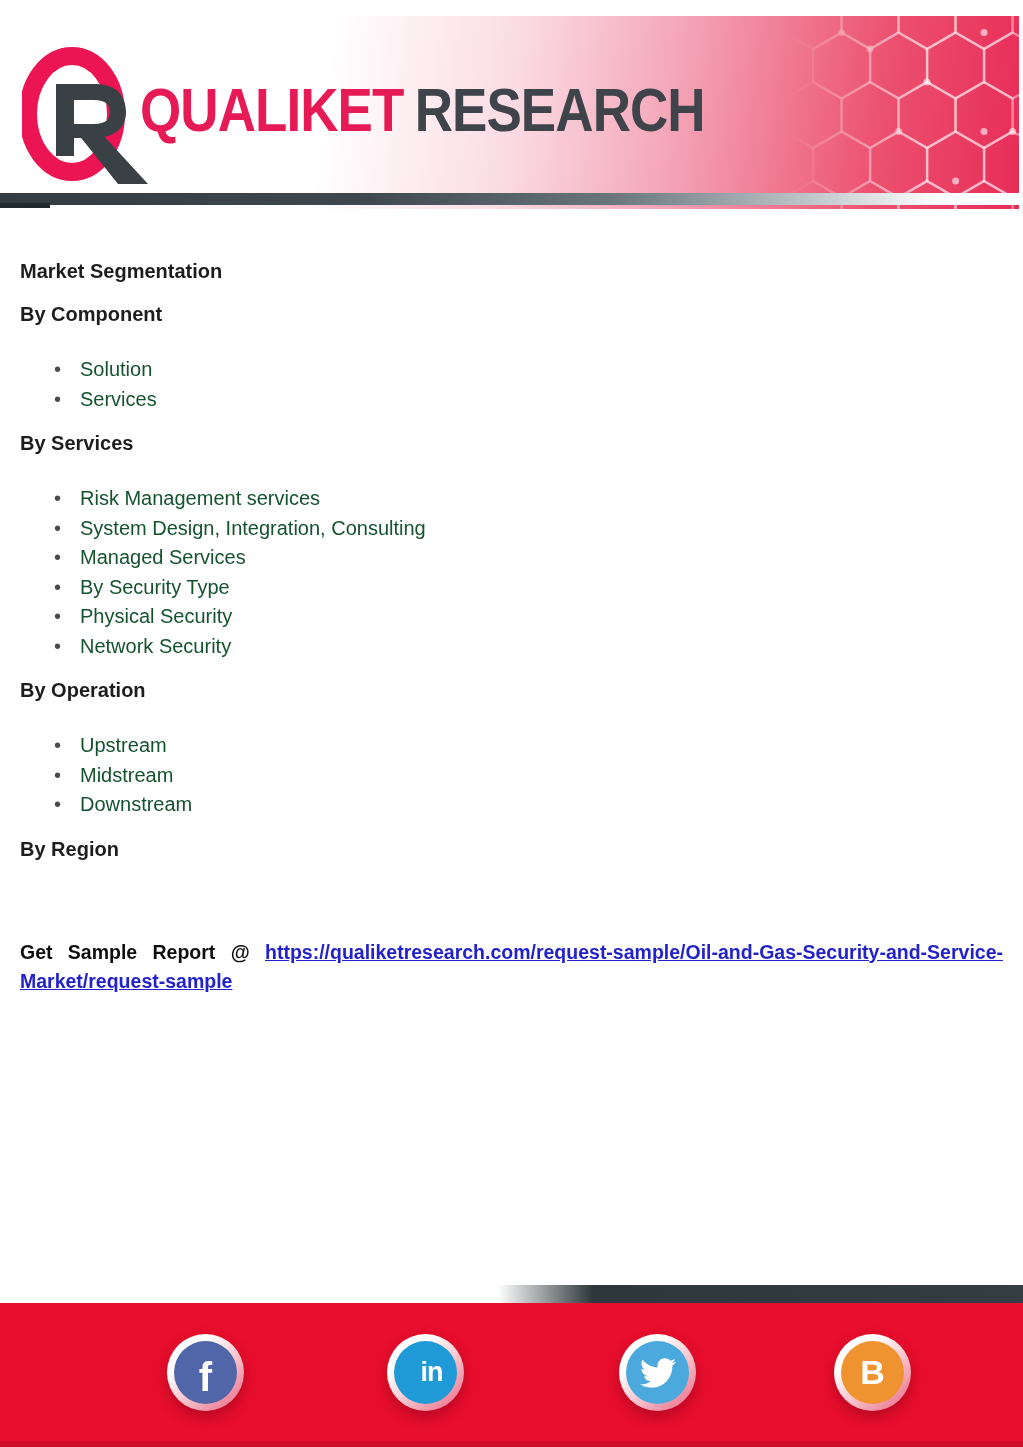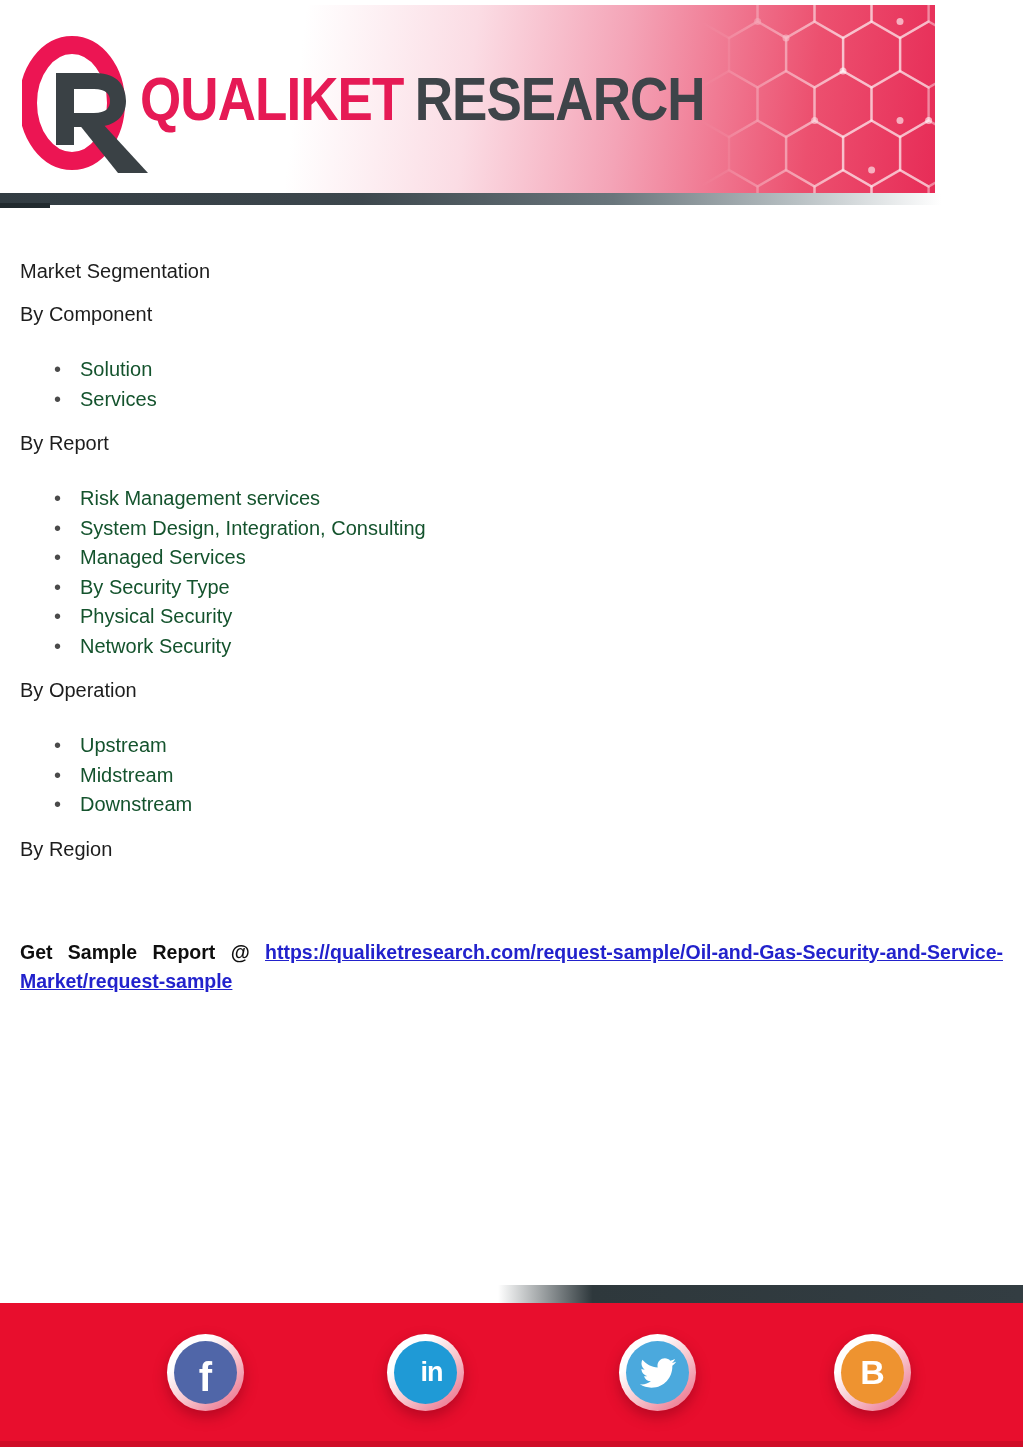--- a/index.html
+++ b/index.html
@@ -1,20 +1,20 @@
 <!DOCTYPE html>
 <html><head>
 <meta charset="utf-8">
 <style>
   html,body{margin:0;padding:0;background:#fff;}
   .page{position:relative;width:1023px;height:1447px;overflow:hidden;background:#fff;
         font-family:"Liberation Sans",sans-serif;}
 
   
-  .hdr{position:absolute;left:0;top:5px;width:935px;height:193px;
+  .hdr{position:absolute;left:0;top:16px;width:1019px;height:193px;
        background:linear-gradient(97deg,#ffffff 0%,#ffffff 32%,#fbdce4 50%,#f4a4b7 66%,#ec506f 86%,#e72c57 100%);}
   .hexwrap{position:absolute;right:0;top:0;width:235px;height:193px;
        -webkit-mask-image:linear-gradient(to right,rgba(0,0,0,0) 0%,#000 60%);
        mask-image:linear-gradient(to right,rgba(0,0,0,0) 0%,#000 60%);}
   .hexwrap svg{display:block;}
   .hexes use{stroke:rgba(255,255,255,.42);stroke-width:2.4;fill:none;}
   .hexes circle{fill:rgba(255,255,255,.6);}
   .logo-box{position:absolute;left:22px;top:28px;}
   .brand{position:absolute;left:140px;top:58px;white-space:nowrap;
          font-weight:800;font-size:57px;letter-spacing:-1px;
@@ -22,21 +22,21 @@
   .brand .b1{color:#e61a55;}
   .brand .b2{color:#3e4449;margin-left:12px;}
 
   
   .bar-top{position:absolute;left:0;top:193px;width:1023px;height:12px;
        background:linear-gradient(to right,#323c42 0%,#3d474d 35%,#6a767c 60%,#b9c1c4 78%,#ffffff 92%);}
   .bar-tab{position:absolute;left:0;top:203px;width:50px;height:5px;background:#212a2e;}
 
   
   .main{position:absolute;left:20px;top:258px;width:983px;color:#545454;}
-  .main h1,.main h2{margin:0;font-size:20px;line-height:27px;font-weight:400;color:#1d1d1d;}
+  .main h1,.main h2{margin:0;font-size:20px;line-height:27px;font-weight:700;color:#1d1d1d;}
   .main h2{margin-top:16px;}
   .main ul{margin:27px 0 0 0;padding:0;list-style:none;}
   .main li{position:relative;padding-left:60px;font-size:20px;line-height:29.5px;color:#14532d;}
   .main li::before{content:"\2022";position:absolute;left:34px;top:0;color:#4a4a4a;font-size:20px;}
   .sample{margin:75px 0 4px 0;text-align:justify;font-size:19.5px;line-height:29px;
           font-weight:700;color:#0e0e0e;}
   .sample a{color:#2222cc;text-decoration:underline;font-weight:700;cursor:pointer;}
 
   
   .foot-darkbar{position:absolute;left:498px;top:1285px;width:525px;height:18px;
@@ -118,21 +118,21 @@
 
   <div class="main">
     <h1>Market Segmentation</h1>
 
     <h2>By Component</h2>
     <ul>
       <li>Solution</li>
       <li>Services</li>
     </ul>
 
-    <h2>By Report</h2>
+    <h2>By Services</h2>
     <ul>
       <li>Risk Management services</li>
       <li>System Design, Integration, Consulting</li>
       <li>Managed Services</li>
       <li>By Security Type</li>
       <li>Physical Security</li>
       <li>Network Security</li>
     </ul>
 
     <h2>By Operation</h2>

